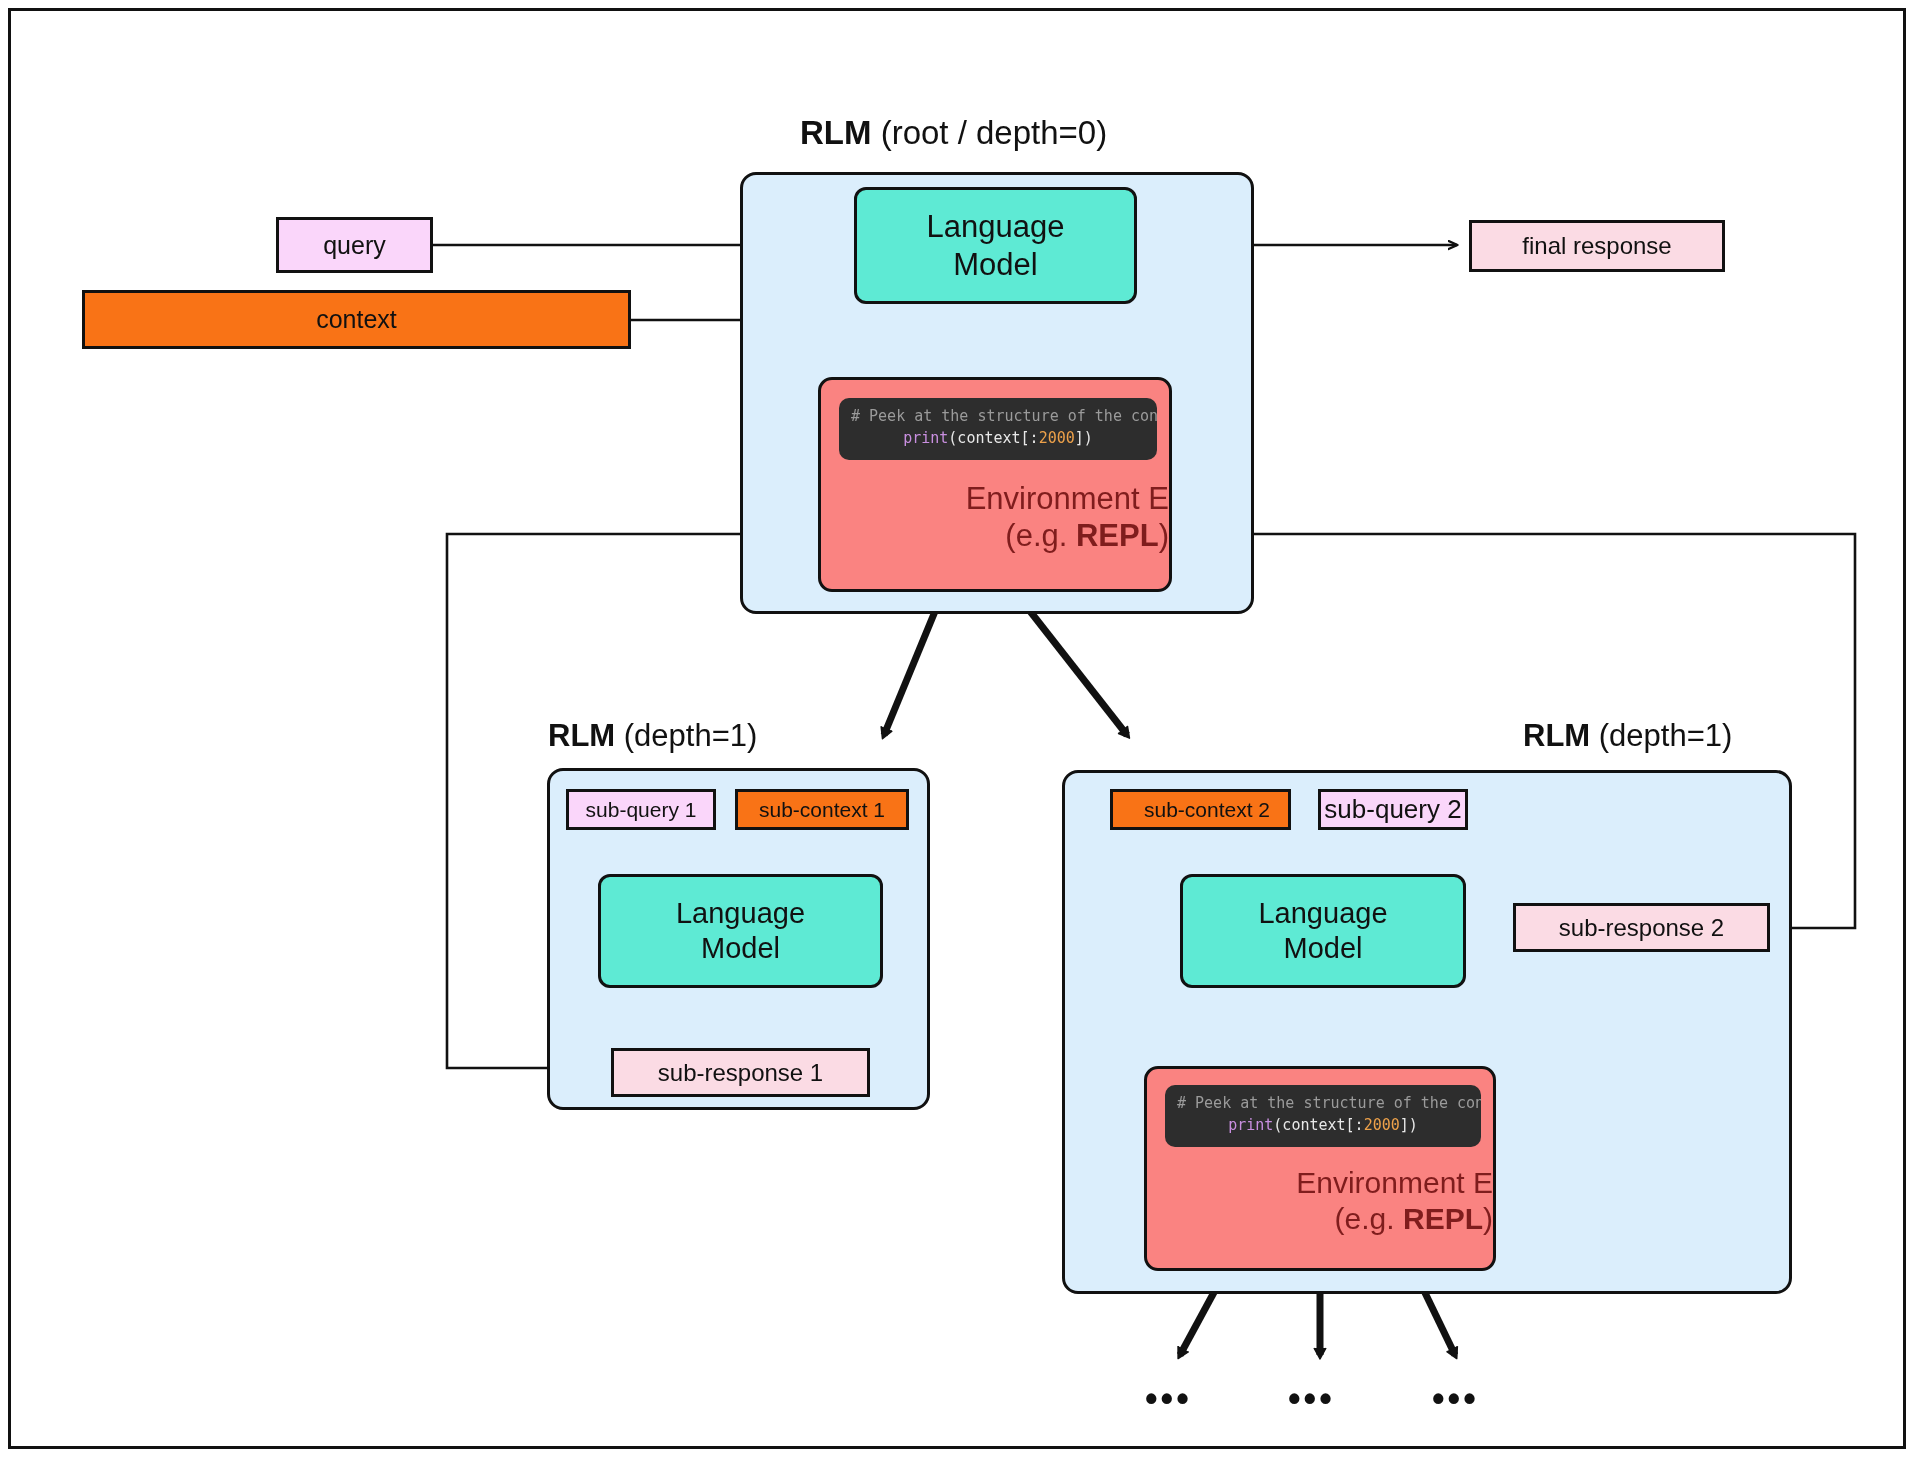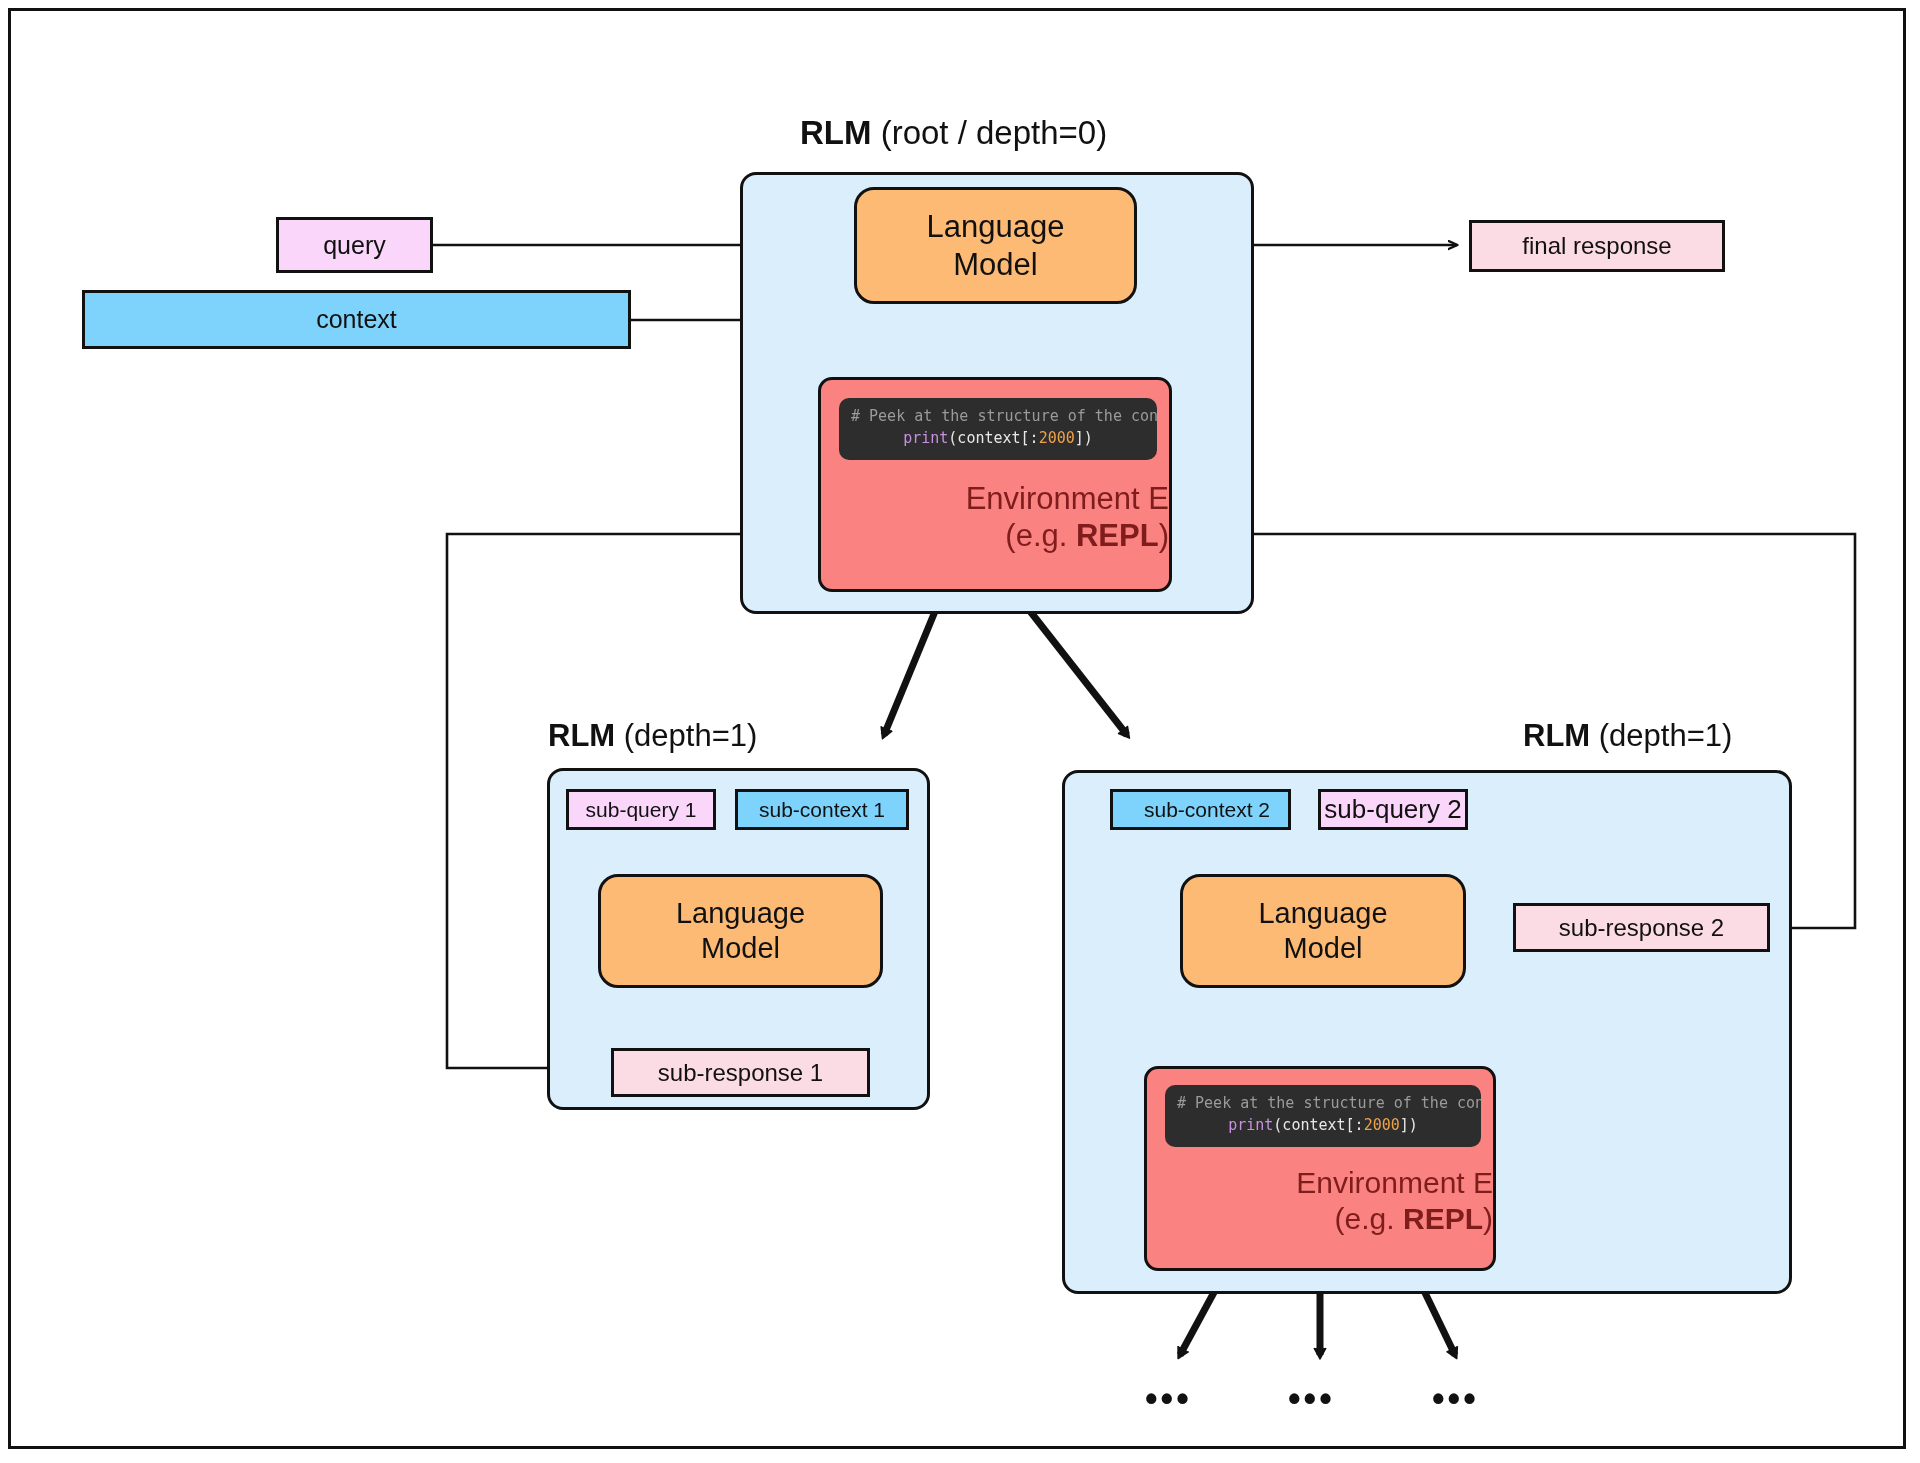--- a/index.html
+++ b/index.html
@@ -51,23 +51,23 @@
   }
   .container-node {
     border-radius: 16px;
     background: #dbeefc;
     display: block;
   }
   .pill {
     border-radius: 0;
   }
   .pill-query   { background: #fad6fa; }
-  .pill-context { background: #7dd3fc; text-align: center; }
+  .pill-context { background: #f97316; text-align: center; }
   .pill-resp    { background: #fbdbe4; }
-  .box-lm       { background: #fdba74; border-radius: 20px; }
+  .box-lm       { background: #5eead4; border-radius: 12px; }
   .box-env      { background: #fa8381; border-radius: 14px; display:block; }
 
   .group-label {
     position: absolute;
     color: #111111;
     white-space: nowrap;
   }
   .group-label b { font-weight: 700; }
 
   .code-block {

